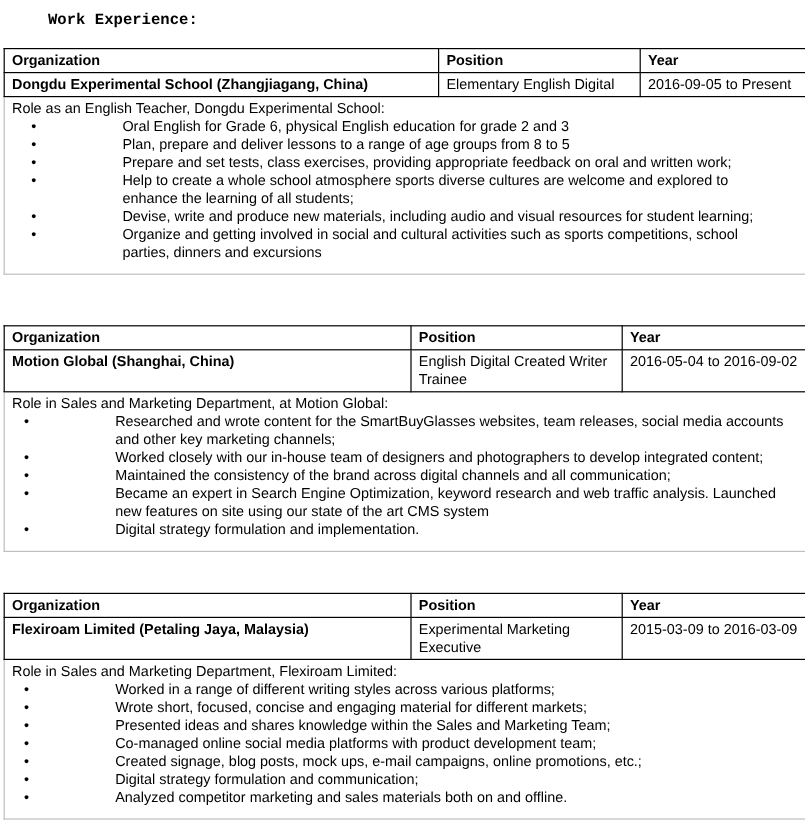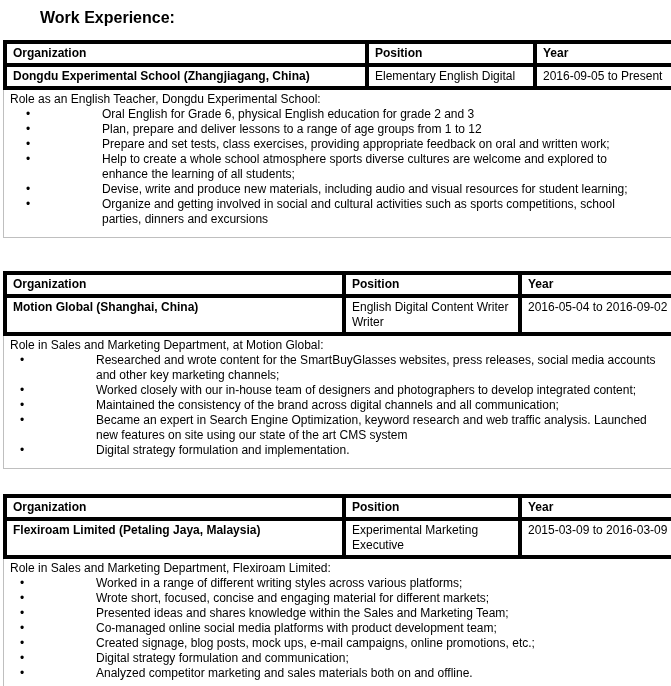--- a/index.html
+++ b/index.html
@@ -2,28 +2,28 @@
 <html><head>
 <meta charset="utf-8">
 <style>
   html, body { margin: 0; padding: 0; background: #ffffff; }
   body {
     width: 671px; height: 686px; overflow: hidden; position: relative;
     font-family: "Liberation Sans", sans-serif; font-size: 12px; color: #000;
   }
   .section-title {
     position: absolute; left: 40px; top: 9px;
-    font-weight: bold; font-size: 16px;
+    font-weight: bold; font-size: 13px; font-family: Liberation Mono, monospace;
   }
   .job { position: absolute; left: 3px; width: 680px; }
   table.hdr {
     border-collapse: collapse; width: 680px; table-layout: fixed;
   }
   table.hdr td {
-    border: 4px solid #000000; padding: 2px 6px; vertical-align: top;
+    border: 1px solid #000000; padding: 2px 6px; vertical-align: top;
     font-size: 12px; line-height: 15px;
   }
   table.hdr .head td { font-weight: bold; }
   .org-cell { font-weight: bold; margin-left: 36px; }
   .desc {
     border: 1px solid #bfbfbf; border-top: none;
     padding: 2px 6px 10px 6px; font-size: 12px; line-height: 15px;
     width: 666px;
   }
   .desc ul { margin: 0; padding: 0 0 0 46px; list-style: none; }
@@ -60,21 +60,21 @@
     </table>
   <div class="desc">
     <div>Role as an English Teacher, Dongdu Experimental School:</div>
     <ul>
       <li>
           <span class="bullet">•</span>
           <span class="txt">Oral English for Grade 6, physical  English education for grade 2 and 3</span>
         </li>
       <li>
           <span class="bullet">•</span>
-          <span class="txt">Plan, prepare and deliver lessons to a range of age groups from 1 to 12</span>
+          <span class="txt">Plan, prepare and deliver lessons to a range of age groups from 8 to 5</span>
         </li>
       <li>
           <span class="bullet">•</span>
           <span class="txt">Prepare and set tests, class exercises, providing appropriate feedback on oral and written work;</span>
         </li>
       <li>
           <span class="bullet">•</span>
           <span class="txt">Help to create a whole school atmosphere sports diverse  cultures are welcome and explored to enhance the learning of all students;</span>
         </li>
       <li>
@@ -97,31 +97,31 @@
         <col style="width:165px">
       </colgroup>
     <tbody>
         <tr class="head">
       <td>Organization</td>
       <td>Position</td>
       <td>Year</td>
     </tr>
     <tr>
       <td class="org-cell">Motion Global (Shanghai, China)</td>
-      <td>English Digital Content Writer Writer</td>
+      <td>English Digital Created Writer Trainee</td>
       <td>2016-05-04 to 2016-09-02</td>
     </tr>
   </tbody>
     </table>
   <div class="desc">
     <div>Role in Sales and Marketing Department, at Motion Global:</div>
     <ul style="padding-left:40px;">
       <li>
           <span class="bullet">•</span>
-          <span class="txt">Researched and wrote content for the SmartBuyGlasses websites, press releases, social media accounts and other key marketing channels;</span>
+          <span class="txt">Researched and wrote content for the SmartBuyGlasses websites, team releases, social media accounts and other key marketing channels;</span>
         </li>
       <li>
           <span class="bullet">•</span>
           <span class="txt">Worked closely with our in-house team of designers and photographers to develop integrated content;</span>
         </li>
       <li>
           <span class="bullet">•</span>
           <span class="txt">Maintained the consistency of the brand across digital channels and all communication;</span>
         </li>
       <li>

